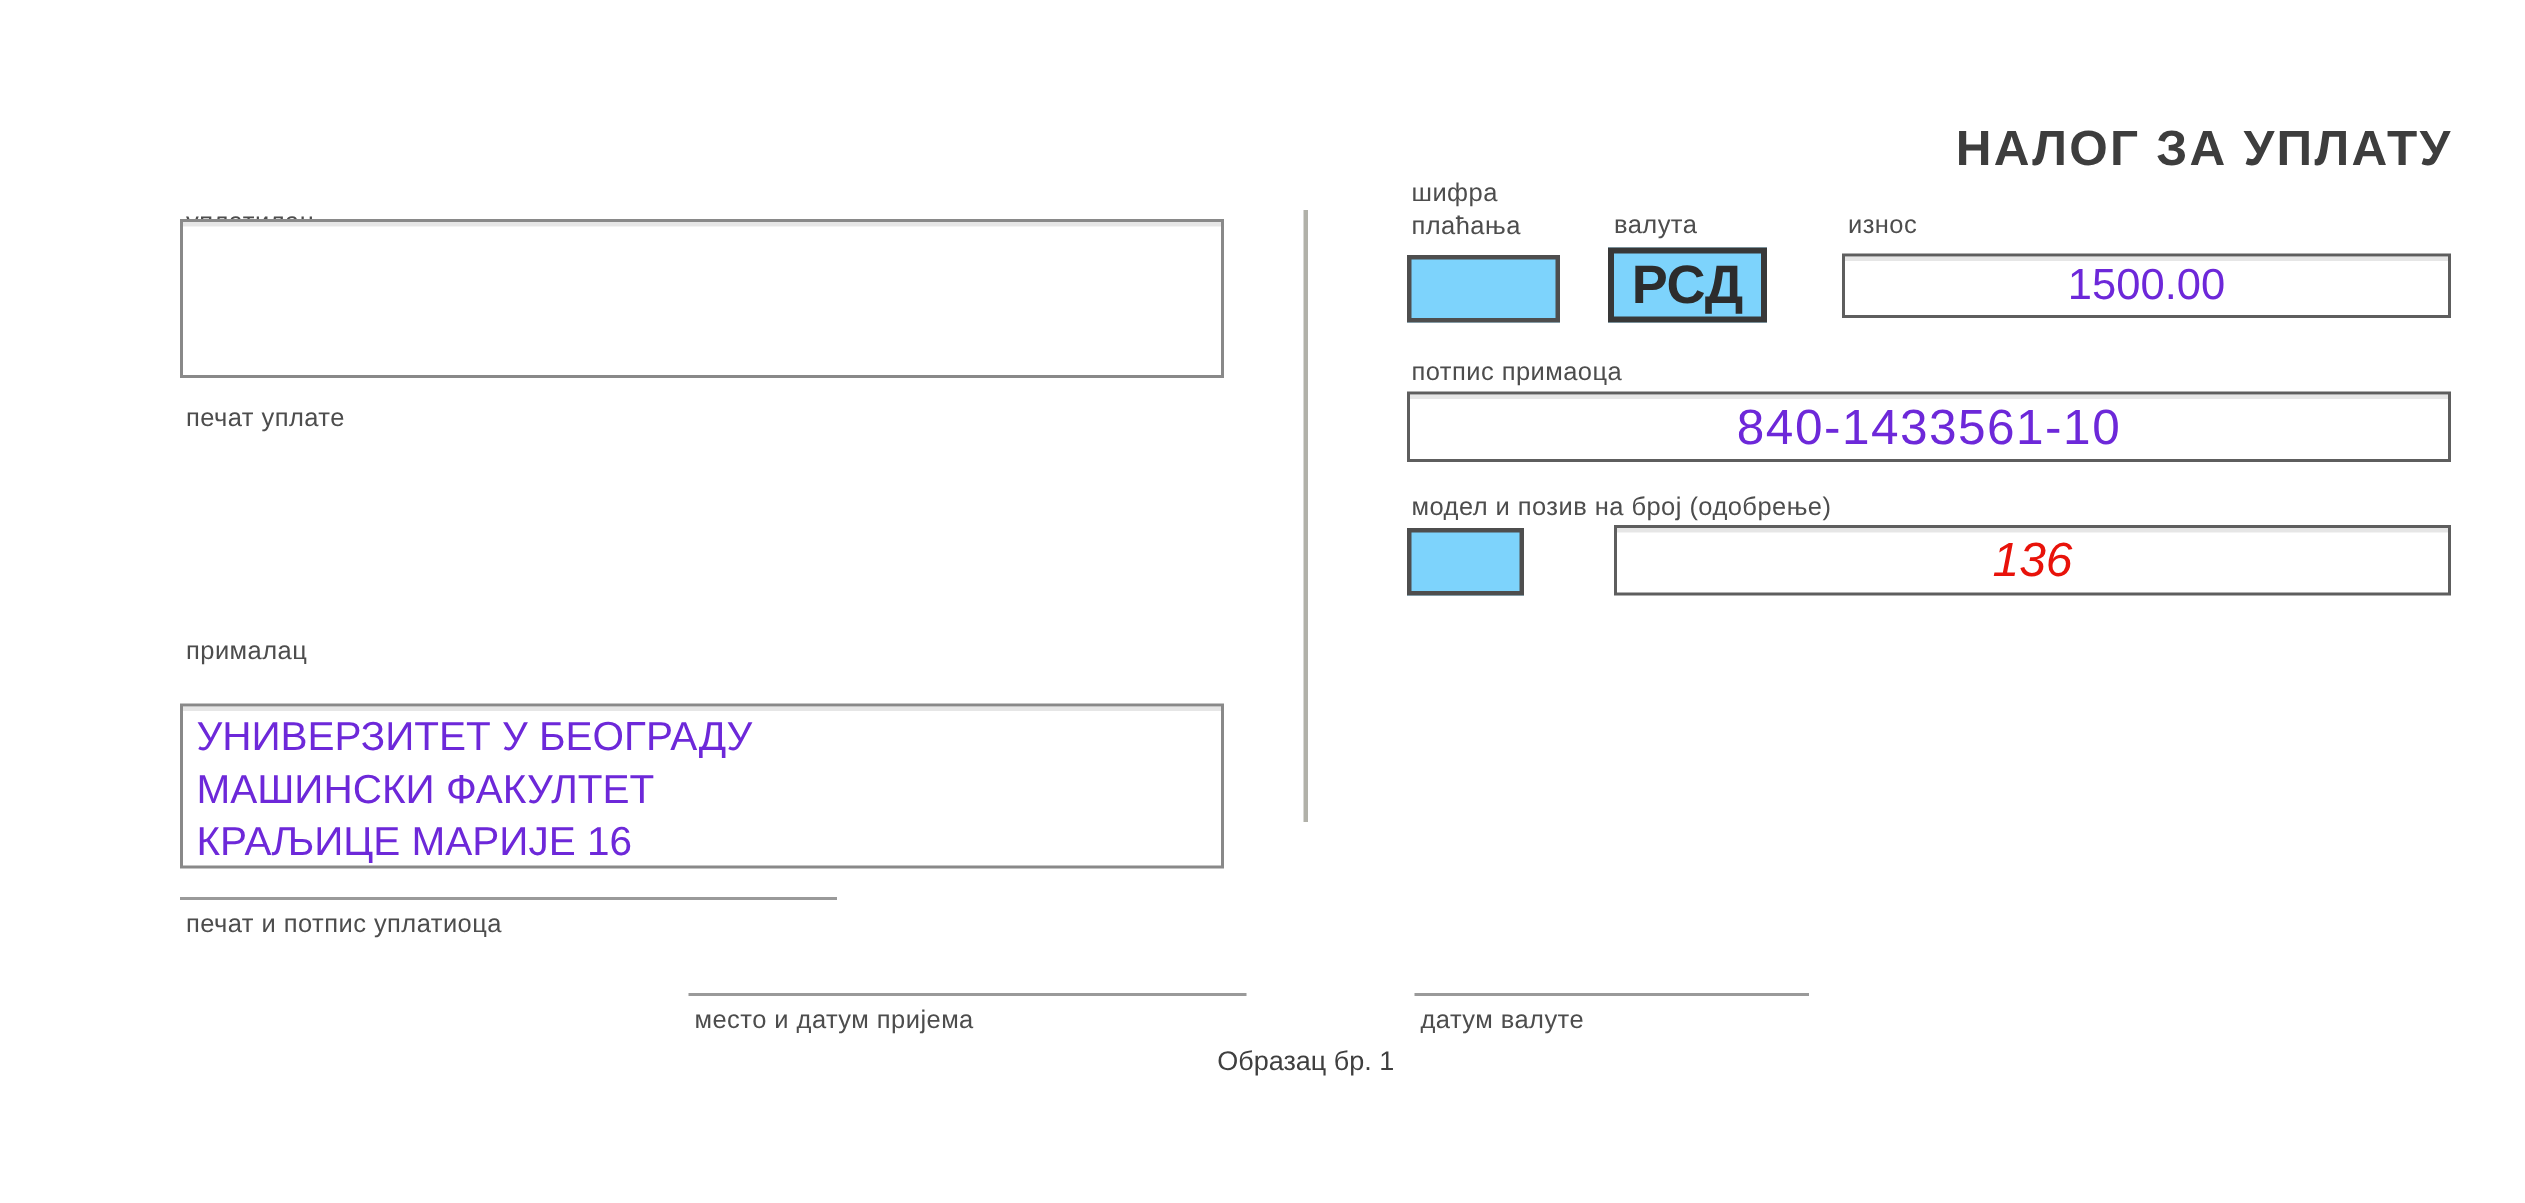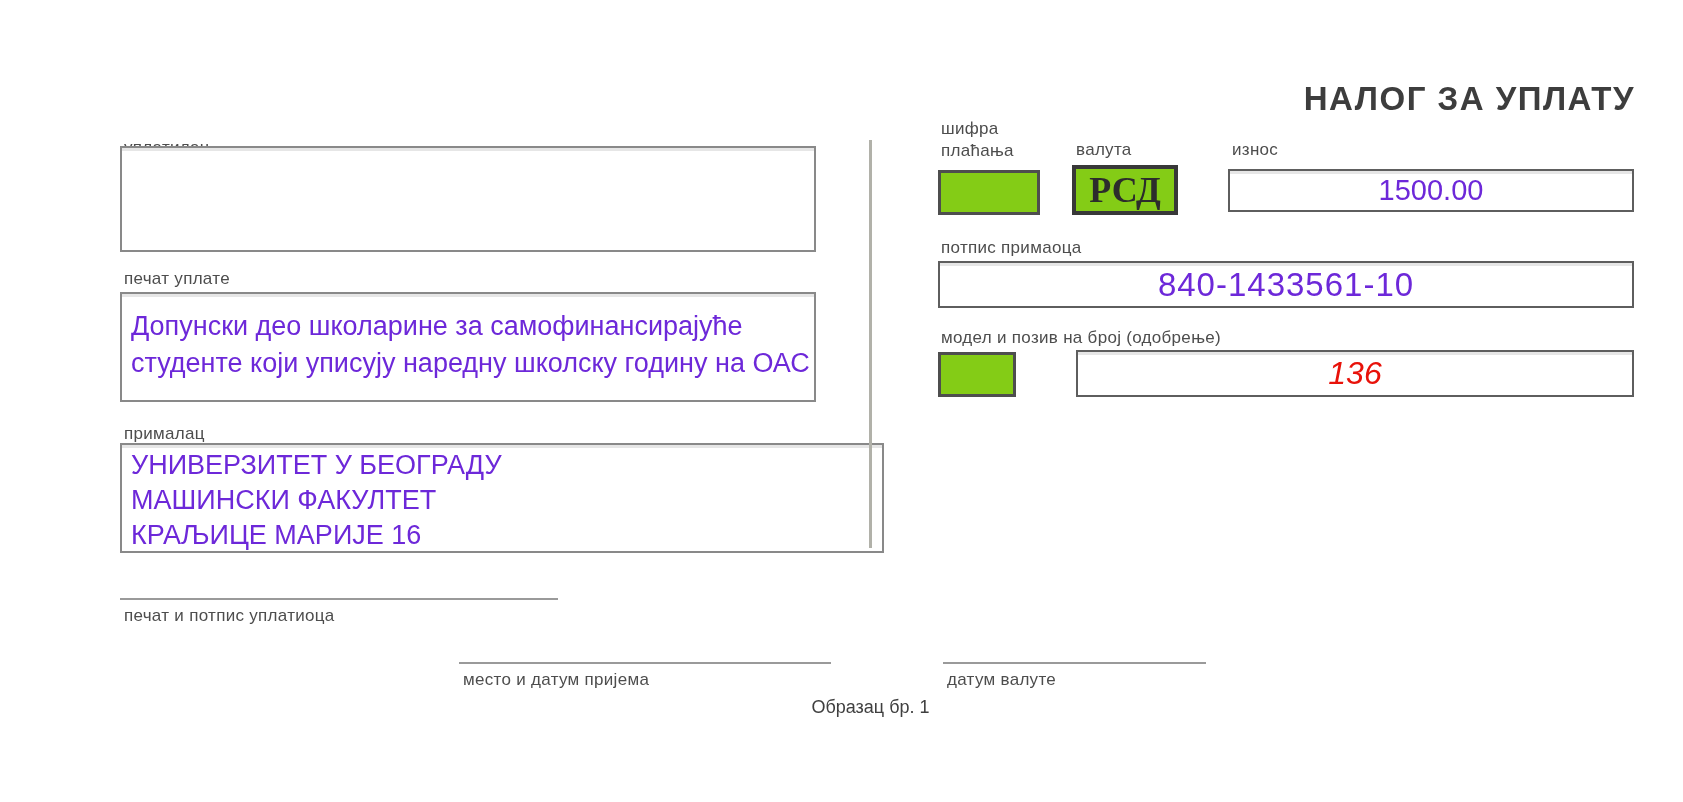--- a/index.html
+++ b/index.html
@@ -19,40 +19,40 @@
     font-size: 17px;
     color: #4d4d4d;
     letter-spacing: 0.3px;
     white-space: nowrap;
   }
   .fieldbox {
     background: #fff;
     border: 2px solid #898989;
     box-shadow: inset 0 3px 0 rgba(165,165,165,0.28);
   }
-  .fieldbox-dark { background: #84cc16; border: 3px solid #4e4e4e; font-family: Liberation Serif, serif; }
+  .fieldbox-dark { background: #7dd3fc; border: 3px solid #4e4e4e; }
   .value-text { color: #6d28d9; }
   .hline { height: 0; border-top: 2px solid #9a9a9a; }
   .centered { display: flex; align-items: center; justify-content: center; }
 
   
   .title {
     top: 80px; right: 84px;
     font-size: 33px; font-weight: bold; color: #3d3d3d;
     letter-spacing: 1.5px; white-space: nowrap;
   }
 
   
   .payer-label      { left: 88px;  top: 138px; }
   .payer-box        { left: 84px;  top: 146px; width: 696px; height: 106px; }
   .purpose-label    { left: 88px;  top: 269px; }
   .purpose-box      { left: 84px;  top: 292px; width: 696px; height: 110px;
                       font-size: 27px; line-height: 37px; padding: 14px 4px 0 9px; }
   .recipient-label  { left: 88px;  top: 424px; }
-  .recipient-box    { left: 84px;  top: 443px; width: 764px; height: 110px;
+  .recipient-box    { left: 84px;  top: 469px; width: 696px; height: 110px;
                       font-size: 27px; line-height: 35px; padding: 3px 4px 0 9px; }
   .sig-line         { left: 84px;  top: 598px; width: 438px; }
   .sig-label        { left: 88px;  top: 606px; }
 
   
   .place-line       { left: 423px; top: 662px; width: 372px; }
   .place-label      { left: 427px; top: 670px; }
   .valuedate-line   { left: 907px; top: 662px; width: 263px; }
   .valuedate-label  { left: 911px; top: 670px; }
   .form-footer      { left: 762px; top: 697px; width: 145px; text-align: center;
@@ -88,24 +88,20 @@
 <div id="slip">
 
   <div class="abs title">НАЛОГ ЗА УПЛАТУ</div>
 
   <div class="abs label payer-label">уплатилац</div>
   <div class="abs fieldbox payer-box">
     <span></span>
   </div>
 
   <div class="abs label purpose-label">печат уплате</div>
-  <div class="abs fieldbox purpose-box value-text">
-    <div>Допунски део школарине за самофинансирајуће</div>
-    <div>студенте који уписују наредну школску годину на ОАС</div>
-  </div>
 
   <div class="abs label recipient-label">прималац</div>
   <div class="abs fieldbox recipient-box value-text">
     <div>УНИВЕРЗИТЕТ У БЕОГРАДУ</div>
     <div>МАШИНСКИ ФАКУЛТЕТ</div>
     <div>КРАЉИЦЕ МАРИЈЕ 16</div>
   </div>
 
   <div class="abs hline sig-line"></div>
   <div class="abs label sig-label">печат и потпис уплатиоца</div>

